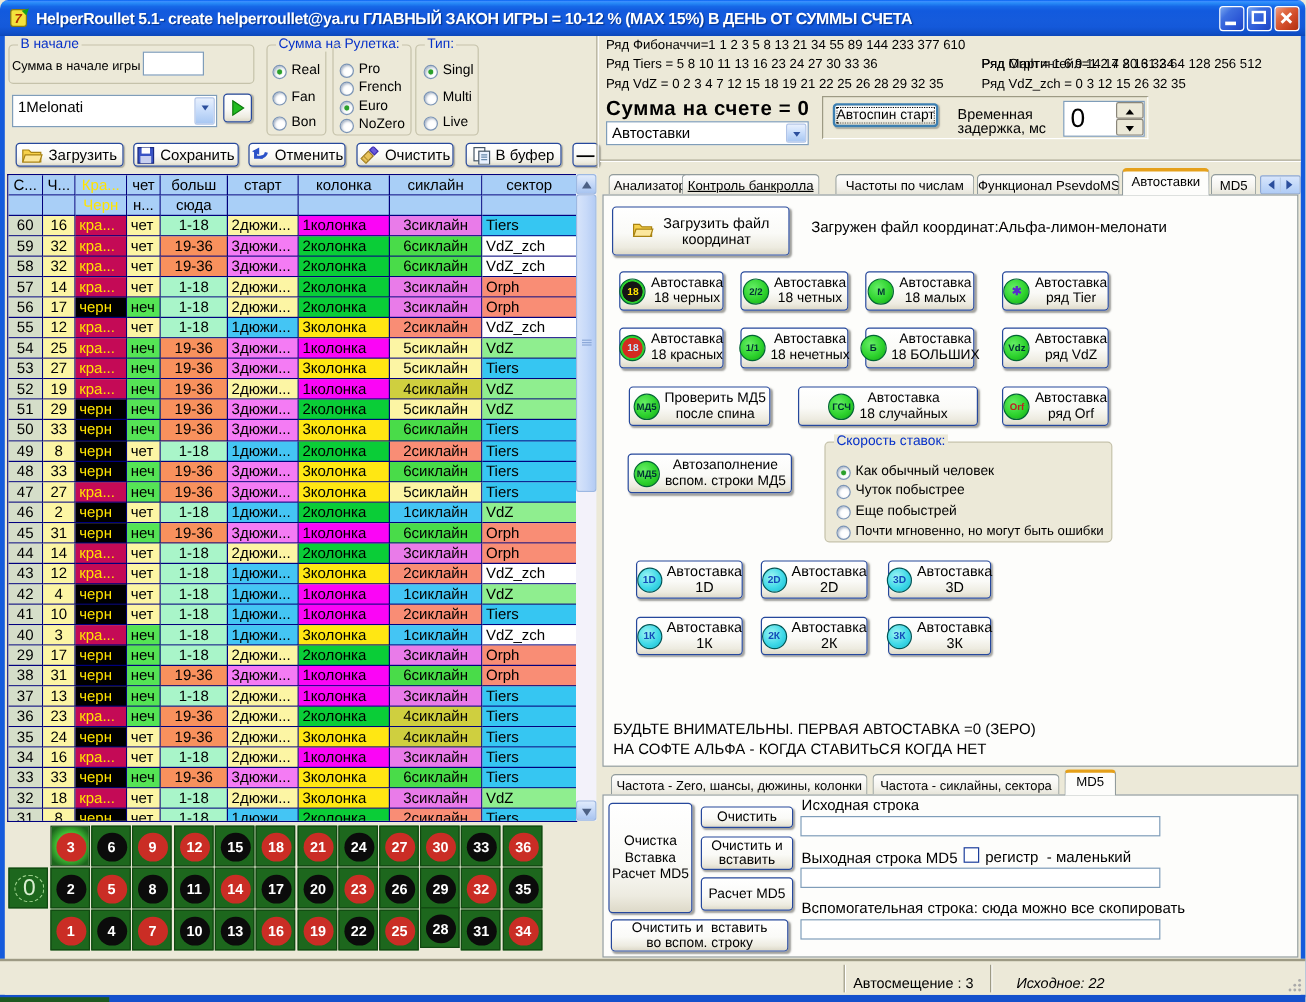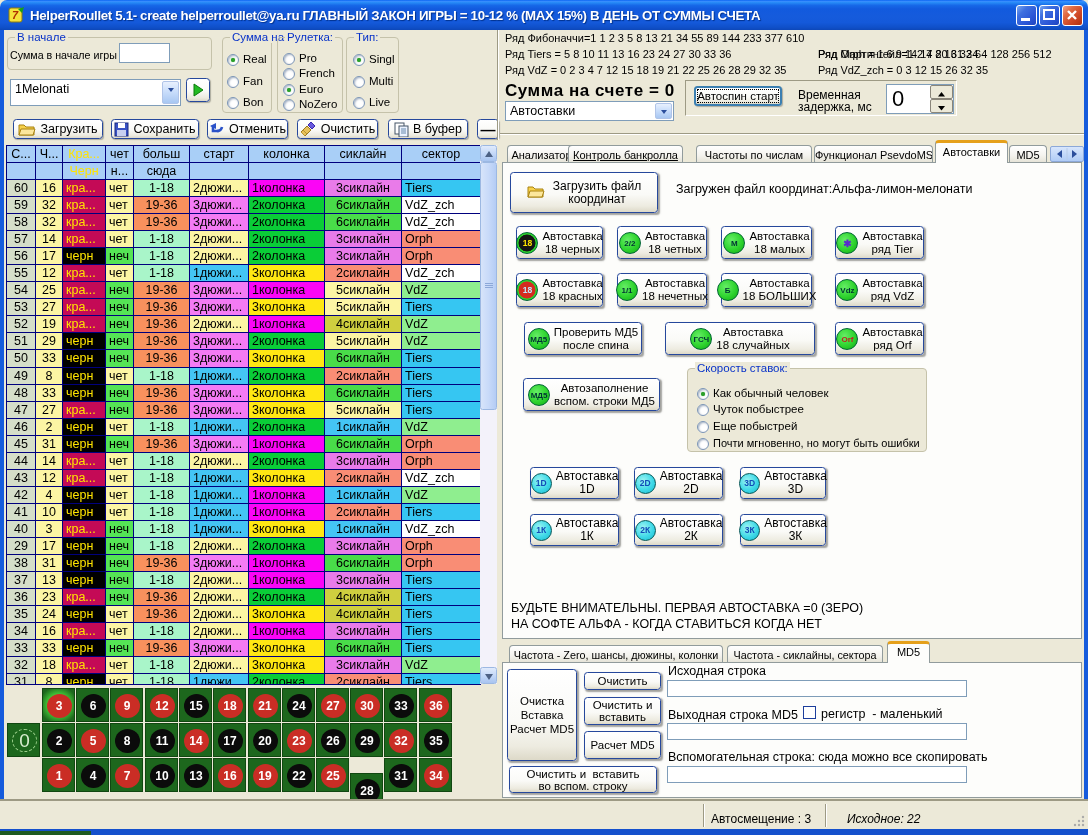--- a/index.html
+++ b/index.html
@@ -830,21 +830,21 @@
     </div>
 <div class="rcell" style="left:316px;top:70px;">
       <div class="chip red">25</div>
     </div>
 <div class="rcell" style="left:350px;top:0px;">
       <div class="chip red">30</div>
     </div>
 <div class="rcell" style="left:350px;top:35px;">
       <div class="chip blk">29</div>
     </div>
-<div class="rcell" style="left:350px;top:85px;">
+<div class="rcell" style="left:350px;top:68px;">
       <div class="chip blk">28</div>
     </div>
 <div class="rcell" style="left:384px;top:0px;">
       <div class="chip blk">33</div>
     </div>
 <div class="rcell" style="left:384px;top:35px;">
       <div class="chip red">32</div>
     </div>
 <div class="rcell" style="left:384px;top:70px;">
       <div class="chip blk">31</div>

